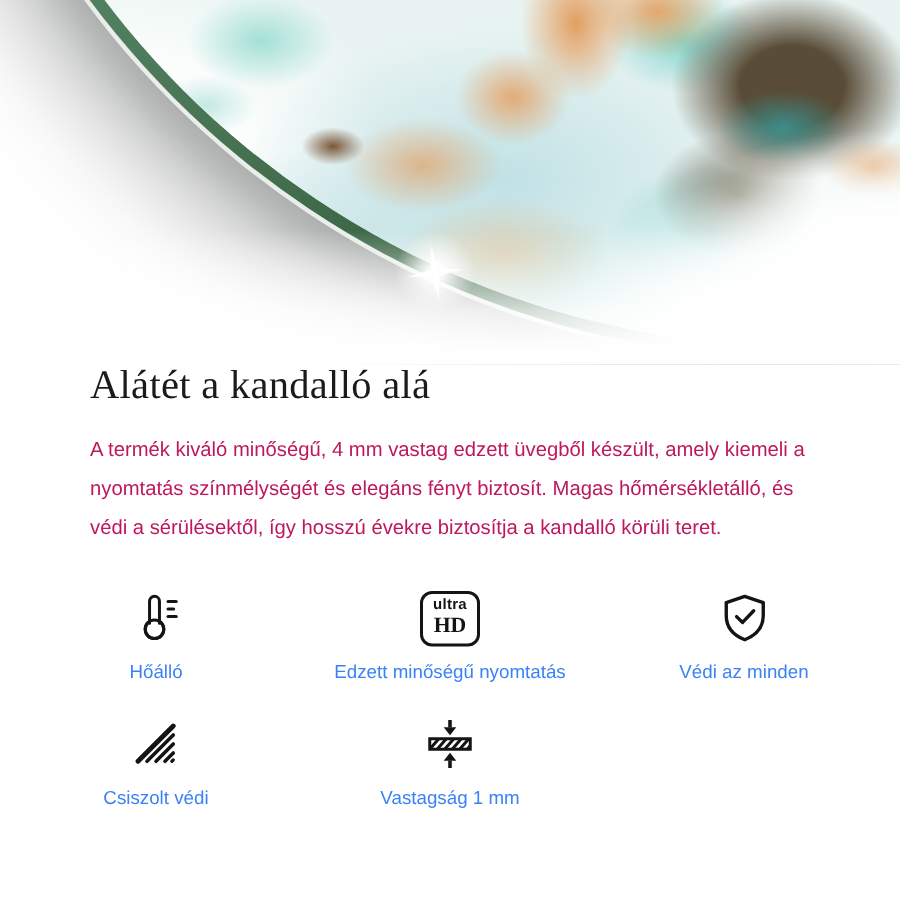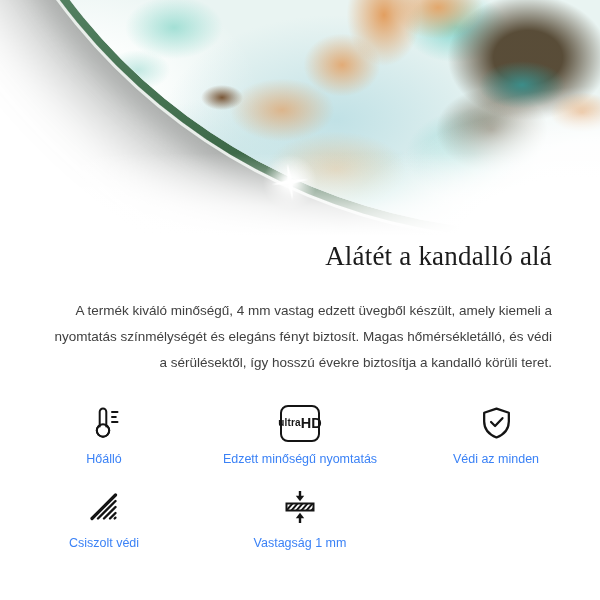--- a/index.html
+++ b/index.html
@@ -54,48 +54,48 @@
       linear-gradient(to bottom, rgba(255,255,255,0) 63%, rgba(255,255,255,.78) 85%, #ffffff 97%),
       radial-gradient(ellipse 320px 190px at 96% 103%, #ffffff 38%, rgba(255,255,255,0) 75%),
       radial-gradient(ellipse 260px 120px at 100% 70%, rgba(255,255,255,.85) 25%, rgba(255,255,255,0) 70%);
   }
   .sparkle { position:absolute; left:268px; top:160px; width:44px; height:44px; transform:rotate(-8deg); }
   .sparkle svg { filter:drop-shadow(0 0 5px rgba(255,255,255,.95)); }
   .sparkle-glow { position:absolute; inset:-10px;
     background:radial-gradient(circle, rgba(255,255,255,.95) 8%, rgba(255,255,255,0) 60%); }
 
   
-  .content { padding:0 48px;text-align:right; }
+  .content { padding:0 60px; }
   h1 {
     font-family:"Liberation Serif","DejaVu Serif",serif;
     font-weight:400; font-size:27px; line-height:34px; color:#1b1b1b;
     letter-spacing:.2px; margin-top:-4px;
   }
   .desc {
-    margin-top:25px; max-width:540px;
-    font-size:13.5px; line-height:26px; color:#404040;
+    margin-top:14px; max-width:540px;
+    font-size:13.5px; line-height:26px; color:#be185d;
   }
 
   
   .features {
     margin-top:27px; padding:0 6px;
     display:grid; grid-template-columns:repeat(3,1fr); row-gap:21px;
   }
   .feature { display:flex; flex-direction:column; align-items:center; }
   .icon-box { height:40px; display:flex; align-items:center; justify-content:center; }
   .feature-label { margin-top:9px; font-size:12.5px; color:#3b82f6; text-align:center; }
   .icon-box svg { display:block; }
 
   .uhd-badge {
     width:40px; height:37px; border:2.5px solid #141414; border-radius:8px;
-    display:flex; flex-direction:row; align-items:center; justify-content:center;
+    display:flex; flex-direction:column; align-items:center; justify-content:center;
     color:#141414; line-height:1;
   }
   .uhd-top { font-size:10px; font-weight:700; letter-spacing:.2px; }
-  .uhd-bottom { font-size:14.5px; font-weight:800; margin-top:1px; }
+  .uhd-bottom { font-size:14.5px; font-weight:800; margin-top:1px;font-family:Liberation Serif, serif; }
 </style>
 </head>
 <body>
 
 <div class="hero">
   <div class="plate">
     <div class="plate-inner">
       <div class="art"></div>
     </div>
   </div>

